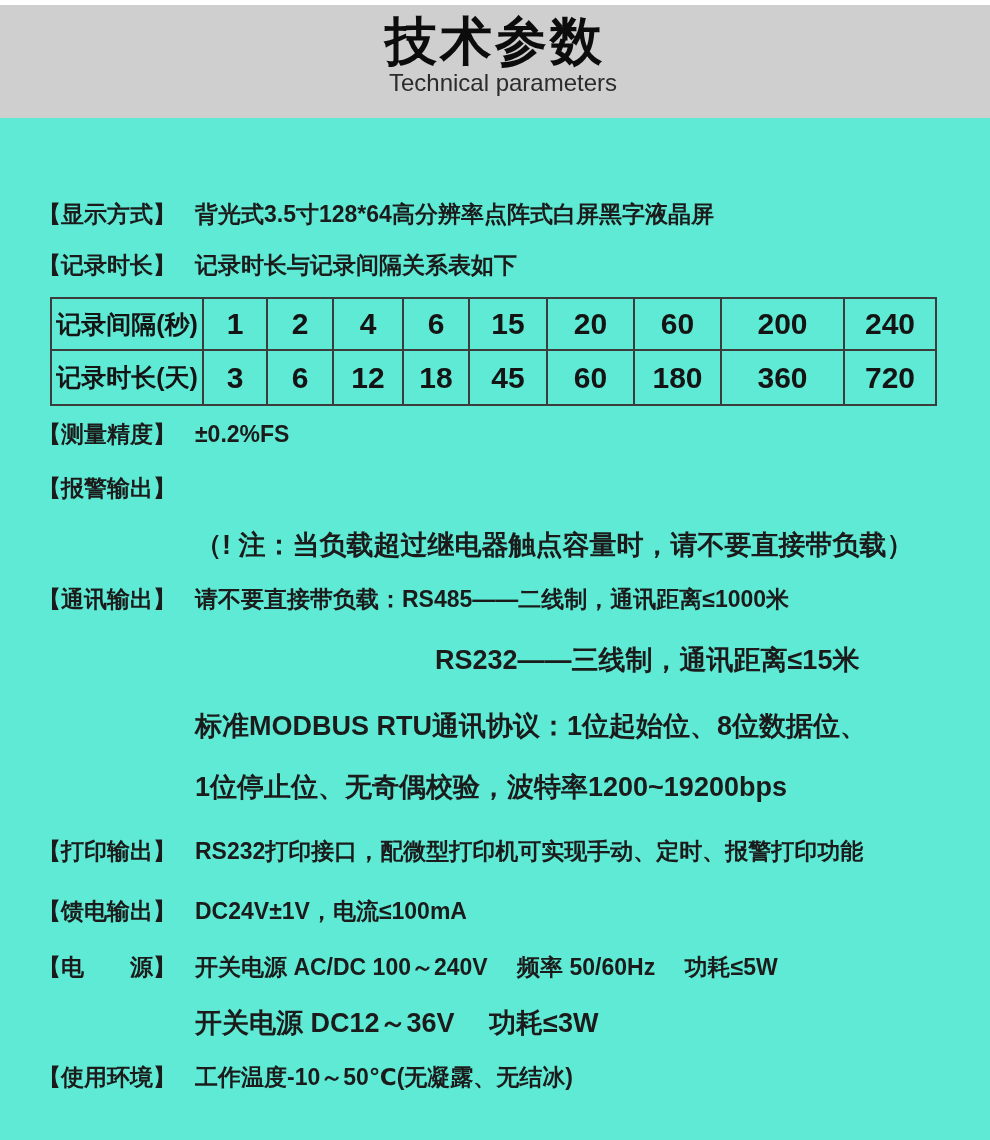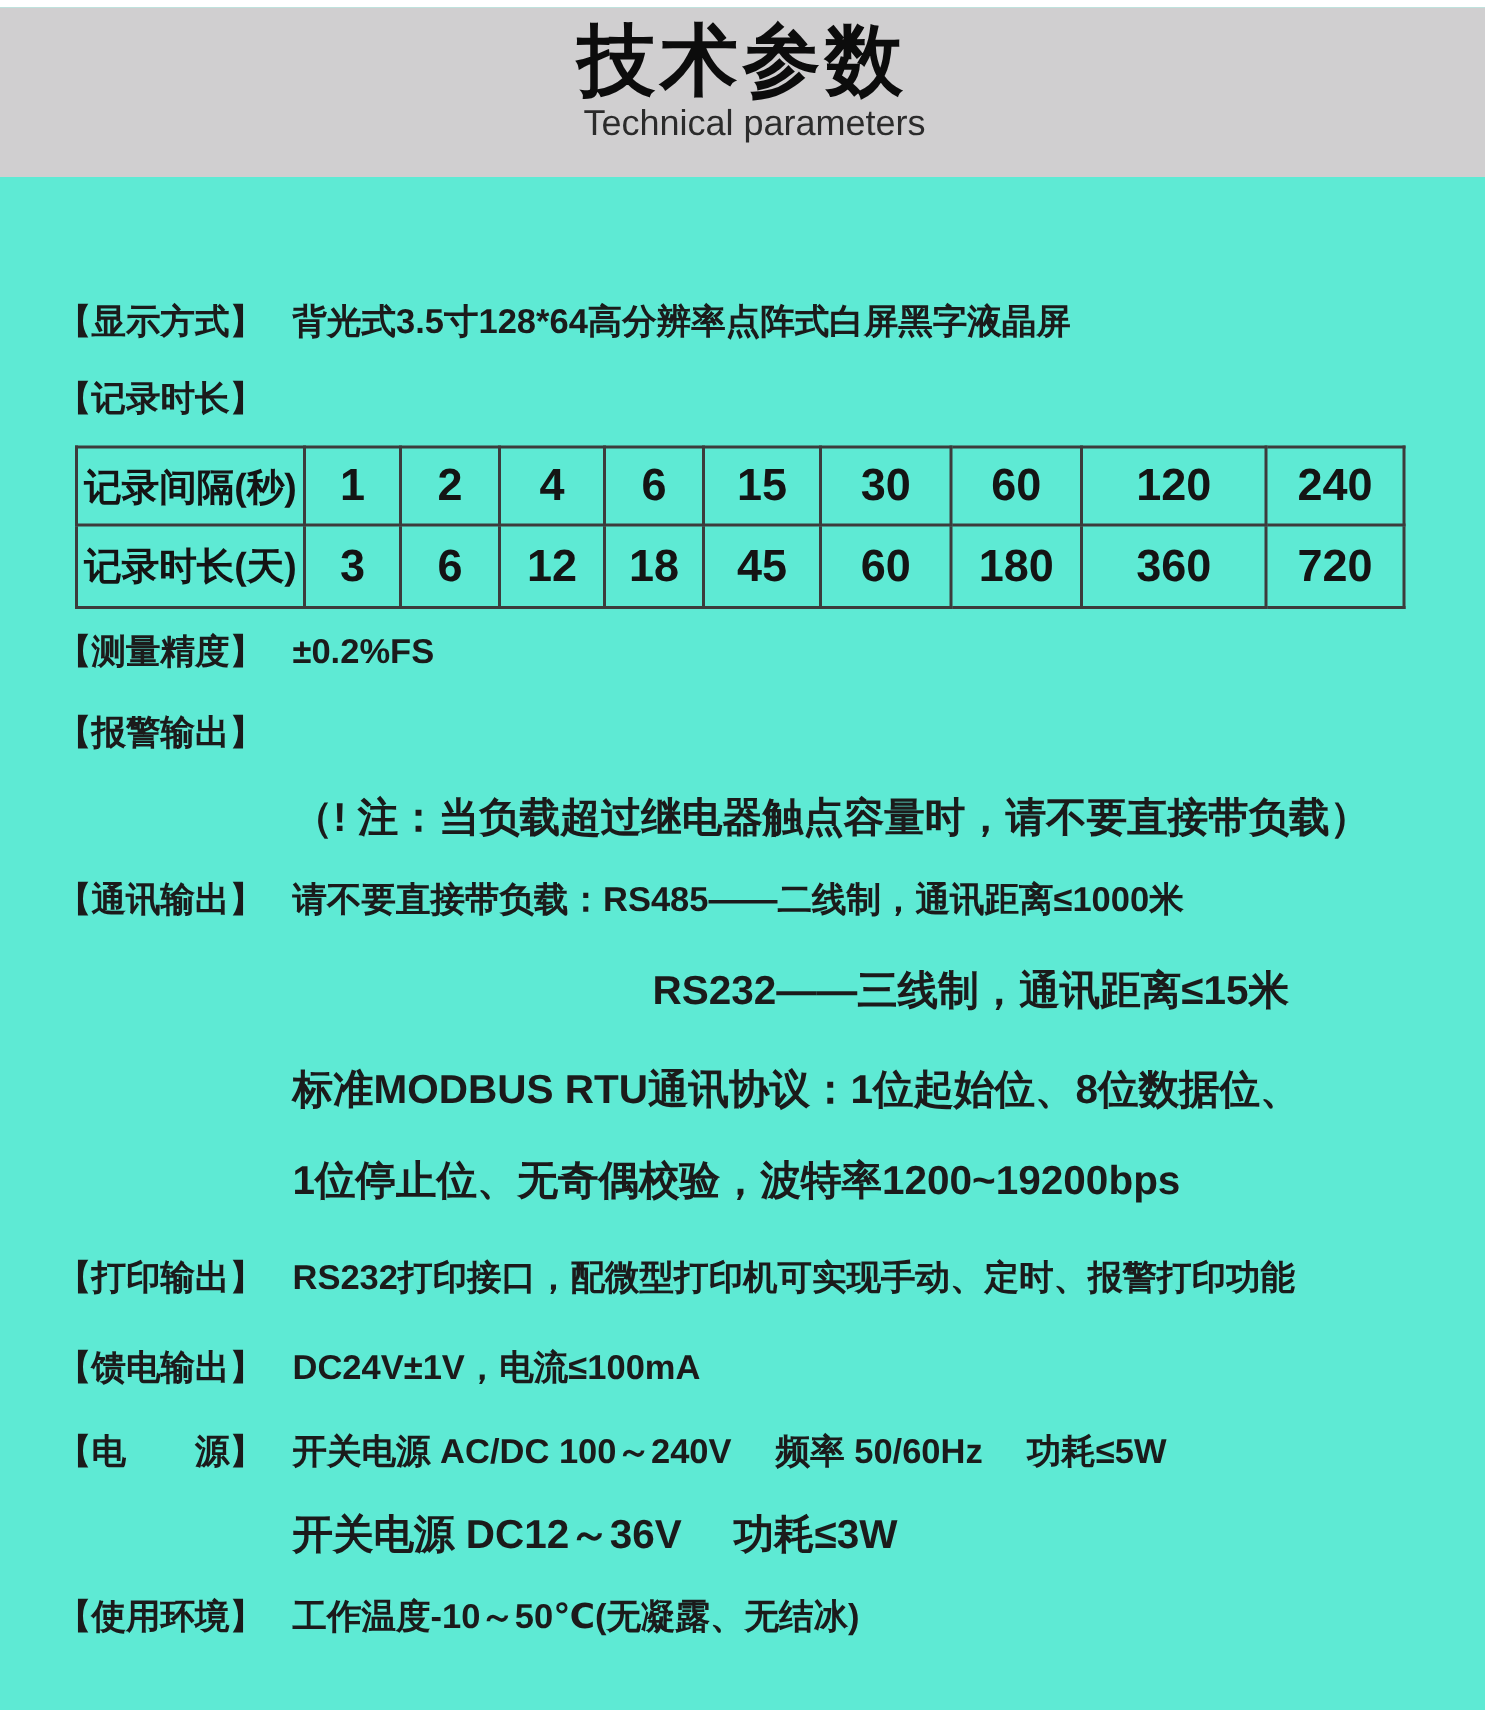--- a/index.html
+++ b/index.html
@@ -65,20 +65,21 @@
     <div class="page-subtitle">Technical parameters</div>
   </div>
 
   <div class="row" style="top:194px">
     <span class="label">【显示方式】</span>
     <span class="text">背光式3.5寸128*64高分辨率点阵式白屏黑字液晶屏</span>
   </div>
 
   <div class="row" style="top:245px">
     <span class="label">【记录时长】</span>
+    <span class="text">记录时长与记录间隔关系表如下</span>
   </div>
 
   <table class="rec">
     <colgroup>
       <col style="width:152px">
         <col style="width:64px">
         <col style="width:66px">
       <col style="width:70px">
         <col style="width:66px">
         <col style="width:78px">
@@ -88,23 +89,23 @@
       <col style="width:92px">
     </colgroup>
     <tbody>
         <tr class="r1">
       <td class="rowhead">记录间隔(秒)</td>
       <td>1</td>
       <td>2</td>
       <td>4</td>
       <td>6</td>
       <td>15</td>
-      <td>30</td>
+      <td>20</td>
       <td>60</td>
-      <td>120</td>
+      <td>200</td>
       <td>240</td>
     </tr>
     <tr class="r2">
       <td class="rowhead">记录时长(天)</td>
       <td>3</td>
       <td>6</td>
       <td>12</td>
       <td>18</td>
       <td>45</td>
       <td>60</td>

